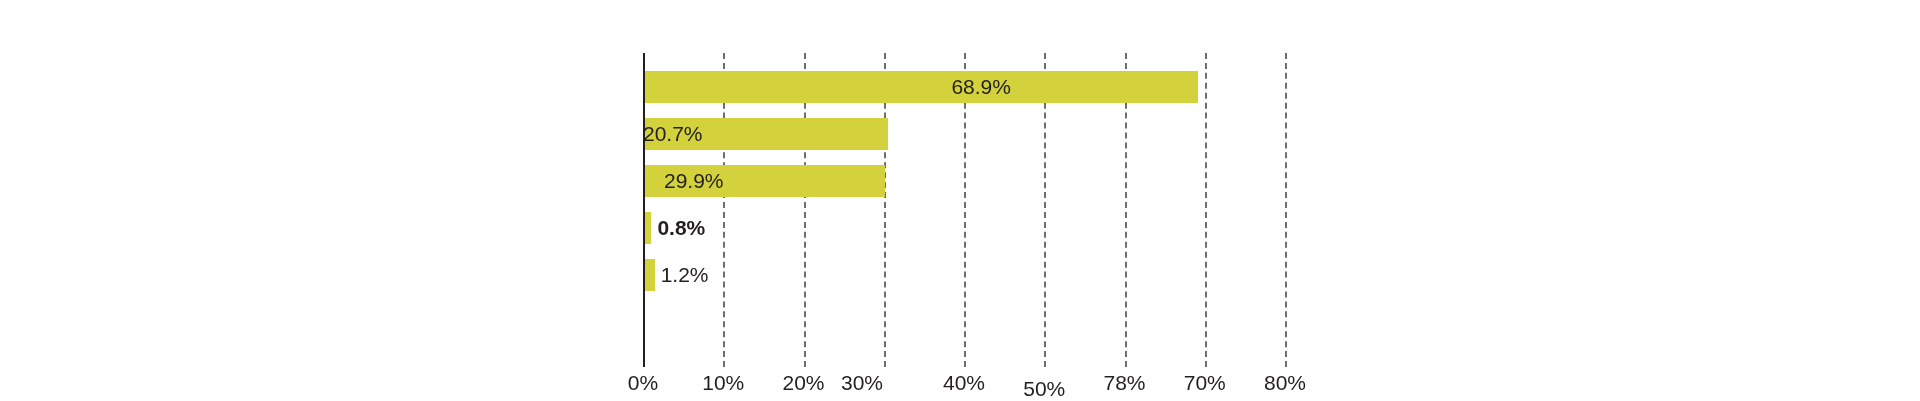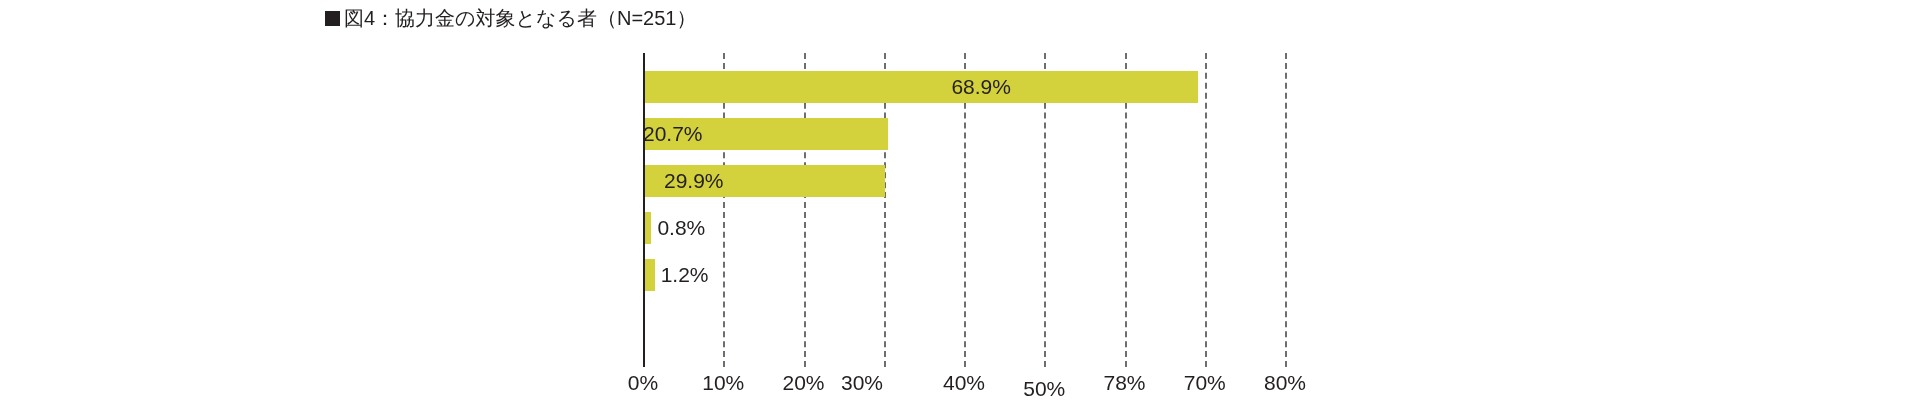--- a/index.html
+++ b/index.html
@@ -113,24 +113,20 @@
     font-size: 21px;
     color: #231f20;
     white-space: nowrap;
   }
 </style>
 </head>
 <body>
 
 <div id="figure">
 
-  <div class="title-row">
-    <span class="title-marker"></span>
-    <span class="title-text">図4：協力金の対象となる者（N=251）</span>
-  </div>
 
   <div class="plot">
     <div class="axis-line"></div>
     <div id="gridlines">
         <div class="gridline" style="left: 723.25px;"></div>
         <div class="gridline" style="left: 803.5px;"></div>
         <div class="gridline" style="left: 883.75px;"></div>
         <div class="gridline" style="left: 964px;"></div>
         <div class="gridline" style="left: 1044.25px;"></div>
         <div class="gridline" style="left: 1124.5px;"></div>
@@ -156,21 +152,21 @@
         <div class="row" style="top: 118px;">
           <div class="row-bar" style="width: 243.157px; height: 32px;"></div>
           <div class="row-value-inside" style="left: 643px; width: 58.1575px;">20.7%</div>
         </div>
         <div class="row" style="top: 165px;">
           <div class="row-bar" style="width: 239.947px; height: 32px;"></div>
           <div class="row-value-inside" style="left: 643px; width: 54.9475px; padding-left: 21px;">29.9%</div>
         </div>
         <div class="row" style="top: 212px;">
           <div class="row-bar" style="width: 6.42px; height: 32px;"></div>
-          <div class="row-value-outside" style="left: 657.42px;">0.8%</div>
+          <div class="row-value-outside" style="left: 657.42px; font-weight: bold;">0.8%</div>
         </div>
         <div class="row" style="top: 259px;">
           <div class="row-bar" style="width: 9.63px; height: 32px;"></div>
           <div class="row-value-outside" style="left: 660.63px;">1.2%</div>
         </div>
       </div>
   </div>
 
 </div>
 

